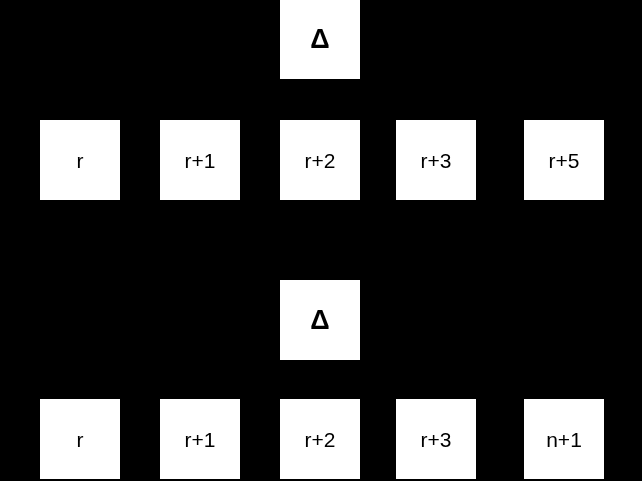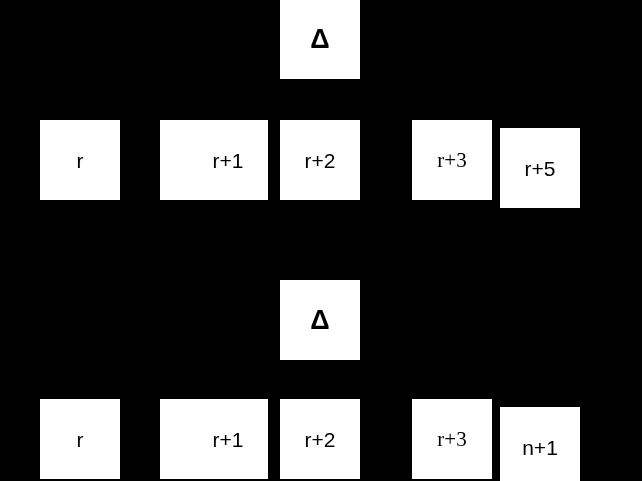--- a/index.html
+++ b/index.html
@@ -30,24 +30,24 @@
     justify-content: center;
     font-size: 21px;
     line-height: 1;
   }
   .delta {
     font-weight: bold;
     font-size: 27px;
   }
   
   .c0 { left: 40px; }
-  .c1 { left: 160px; padding-left: 28px; }
+  .c1 { left: 160px; }
   .c2 { left: 280px; }
-  .c3 { left: 412px; font-family: Liberation Serif, serif; }
-  .c4 { left: 500px; margin-top: 8px; }
+  .c3 { left: 396px; }
+  .c4 { left: 524px; }
   
   .row-delta-top { top: 0;     height: 79px; }
   .row-top       { top: 120px; }
   .row-delta-bot { top: 280px; }
   .row-bot       { top: 399px; }
 </style>
 </head>
 <body>
 
 <div class="canvas">

